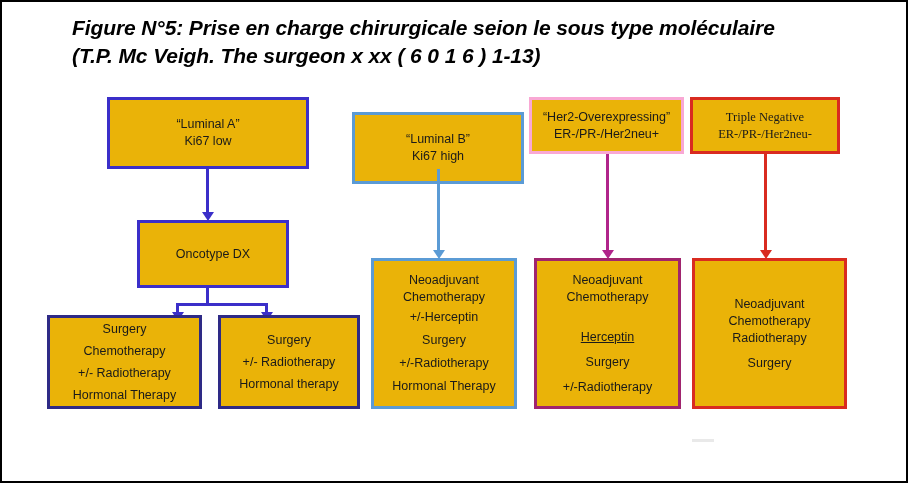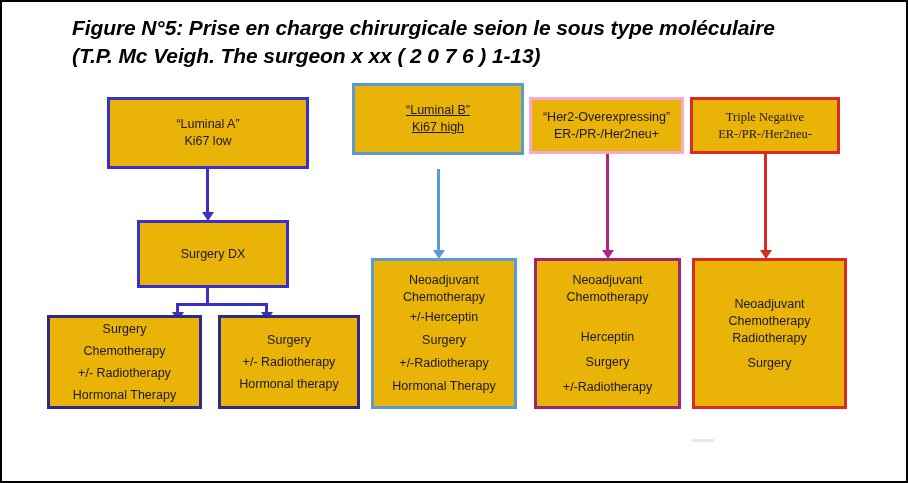--- a/index.html
+++ b/index.html
@@ -93,48 +93,48 @@
     background: #e9e9e9;
   }
 </style>
 </head>
 <body>
 
 <div id="page">
 
   <div id="title">
     <span>Figure N°5: Prise en charge chirurgicale seion le sous type moléculaire</span>
-    <span class="line2">(T.P. Mc Veigh. The surgeon x xx ( 2 0 7 6 ) 1-13)</span>
+    <span class="line2">(T.P. Mc Veigh. The surgeon x xx ( 6 0 1 6 ) 1-13)</span>
   </div>
 
   <div class="box b-navy" style="left:105px; top:95px; width:202px; height:72px;">
     <span class="ln">“Luminal A”</span>
     <span class="ln">Ki67 low</span>
   </div>
 
-  <div class="box b-ltblue" style="left:350px; top:81px; width:172px; height:72px;text-decoration:underline;">
+  <div class="box b-ltblue" style="left:350px; top:110px; width:172px; height:72px;">
     <span class="ln">“Luminal B”</span>
     <span class="ln">Ki67 high</span>
   </div>
 
   <div class="box b-purple" style="left:527px; top:95px; width:155px; height:57px;">
     <span class="ln">“Her2-Overexpressing”</span>
     <span class="ln">ER-/PR-/Her2neu+</span>
   </div>
 
   <div class="box b-red" style="left:688px; top:95px; width:150px; height:57px;font-family:Liberation Serif, serif;">
     <span class="ln">Triple Negative</span>
     <span class="ln">ER-/PR-/Her2neu-</span>
   </div>
 
   <div class="vline c-blue" style="left:204px; top:167px; height:46px;"></div>
   <div class="arrowhead a-blue" style="left:199.5px; top:210px;"></div>
 
   <div class="box b-navy" style="left:135px; top:218px; width:152px; height:68px;">
-    <span class="ln">Surgery DX</span>
+    <span class="ln">Oncotype DX</span>
   </div>
 
   <div class="vline c-blue" style="left:204px; top:286px; height:18px;"></div>
   <div class="hline c-blue" style="left:174px; top:301px; width:92px;"></div>
   <div class="vline c-blue" style="left:174px; top:301px; height:12px;"></div>
   <div class="arrowhead a-blue" style="left:169.5px; top:310px;"></div>
   <div class="vline c-blue" style="left:263px; top:301px; height:12px;"></div>
   <div class="arrowhead a-blue" style="left:258.5px; top:310px;"></div>
 
   <div class="vline c-ltblue" style="left:435px; top:167px; height:84px;"></div>
@@ -164,21 +164,21 @@
     <span class="ln">Chemotherapy</span>
     <span class="ln" style="margin-top:3px;">+/-Herceptin</span>
     <span class="ln" style="margin-top:6px;">Surgery</span>
     <span class="ln" style="margin-top:6px;">+/-Radiotherapy</span>
     <span class="ln" style="margin-top:6px;">Hormonal Therapy</span>
   </div>
 
   <div class="box b-magenta" style="left:532px; top:256px; width:147px; height:151px;">
     <span class="ln">Neoadjuvant</span>
     <span class="ln">Chemotherapy</span>
-    <span class="ln" style="margin-top:23px;">Herceptin</span>
+    <span class="ln" style="margin-top:23px;text-decoration:underline;">Herceptin</span>
     <span class="ln" style="margin-top:8px;">Surgery</span>
     <span class="ln" style="margin-top:8px;">+/-Radiotherapy</span>
   </div>
 
   <div class="box b-red" style="left:690px; top:256px; width:155px; height:151px;">
     <span class="ln">Neoadjuvant</span>
     <span class="ln">Chemotherapy</span>
     <span class="ln" style="">Radiotherapy</span>
     <span class="ln" style="margin-top:8px;">Surgery</span>
   </div>

